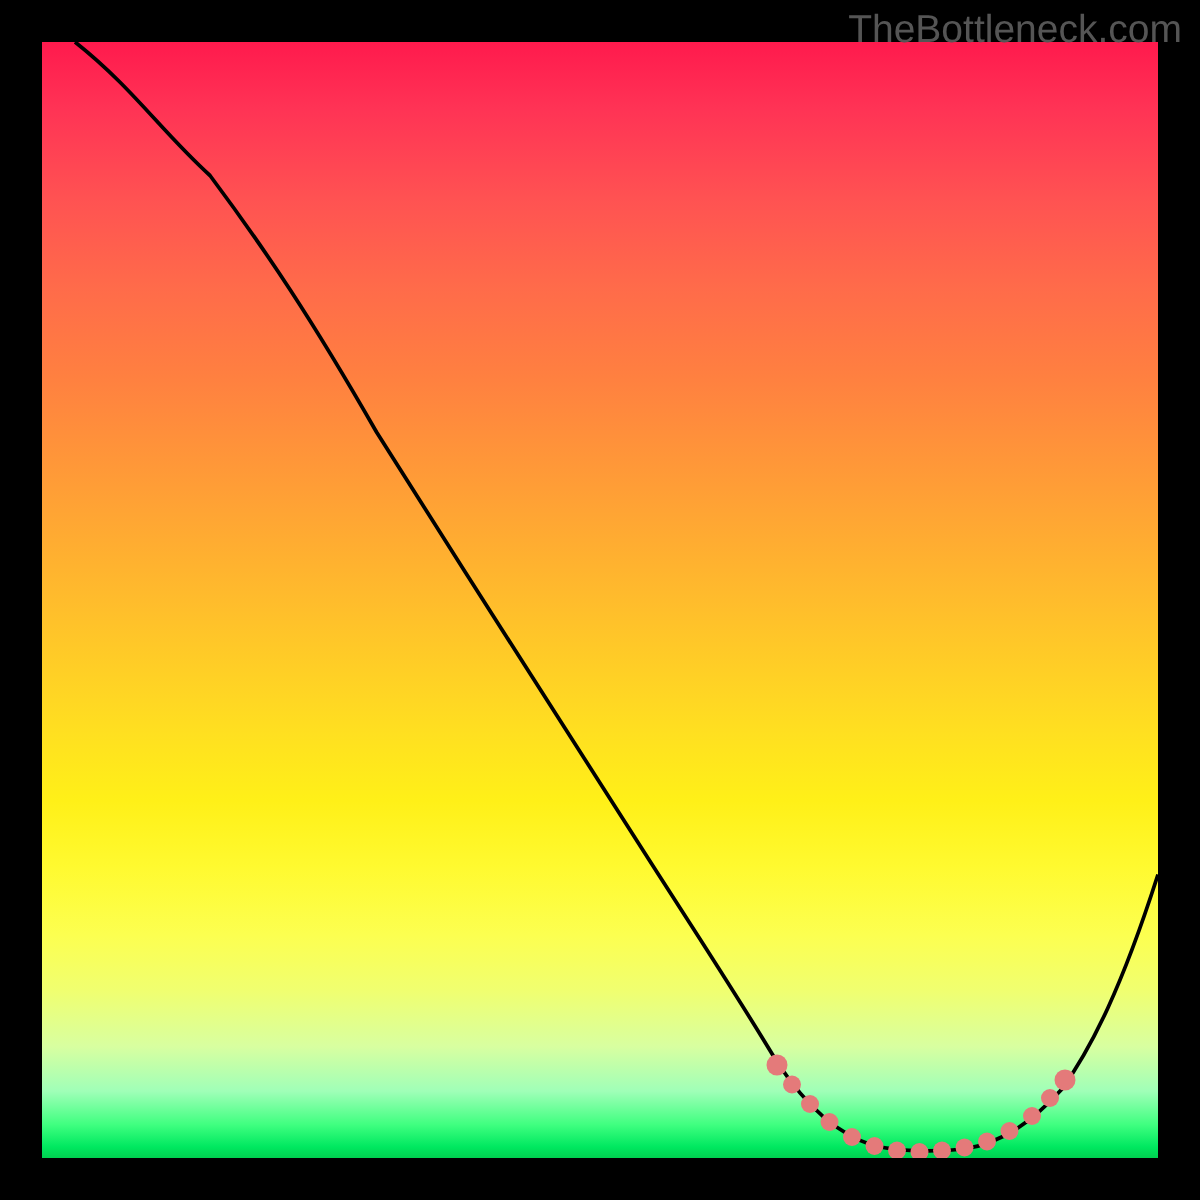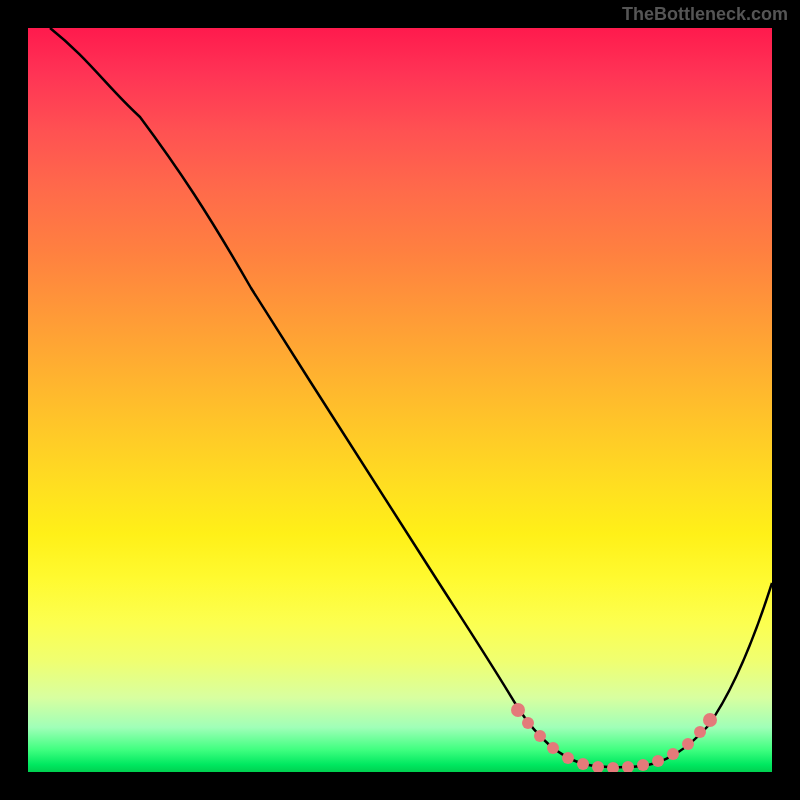--- a/index.html
+++ b/index.html
@@ -17,22 +17,22 @@
     left: 0;
     width: 800px;
     height: 800px;
     background: #000;
   }
   .watermark {
     position: absolute;
     top: 4px;
     right: 12px;
     color: #555;
-    font-size: 18px;
-    font-weight: 700;
+    font-size: 26px;
+    font-weight: 400;
     z-index: 10;
   }
   .plot-area {
     position: absolute;
     top: 28px;
     left: 28px;
     width: 744px;
     height: 744px;
     background: linear-gradient(to bottom,
       #ff1a4d 0%,

